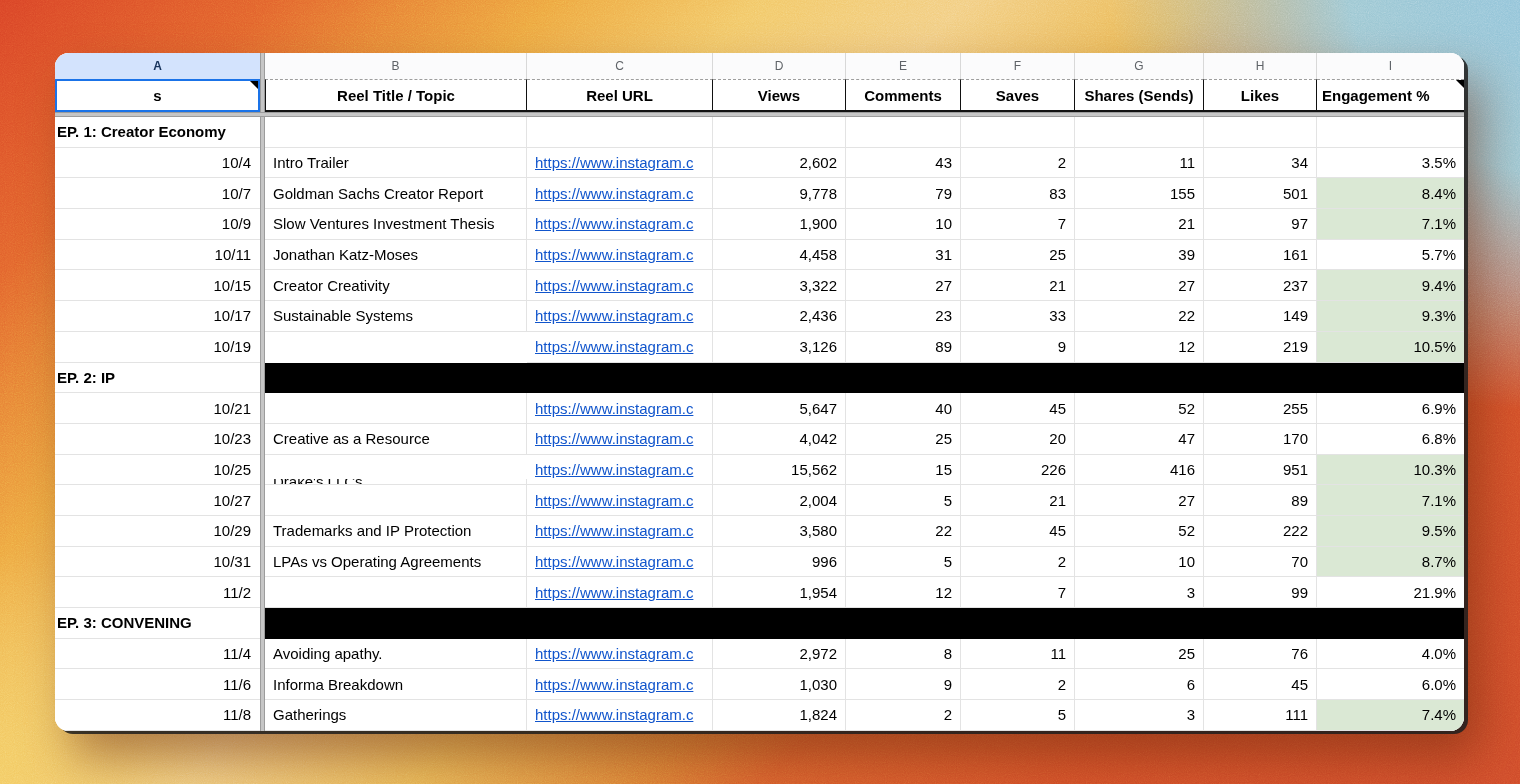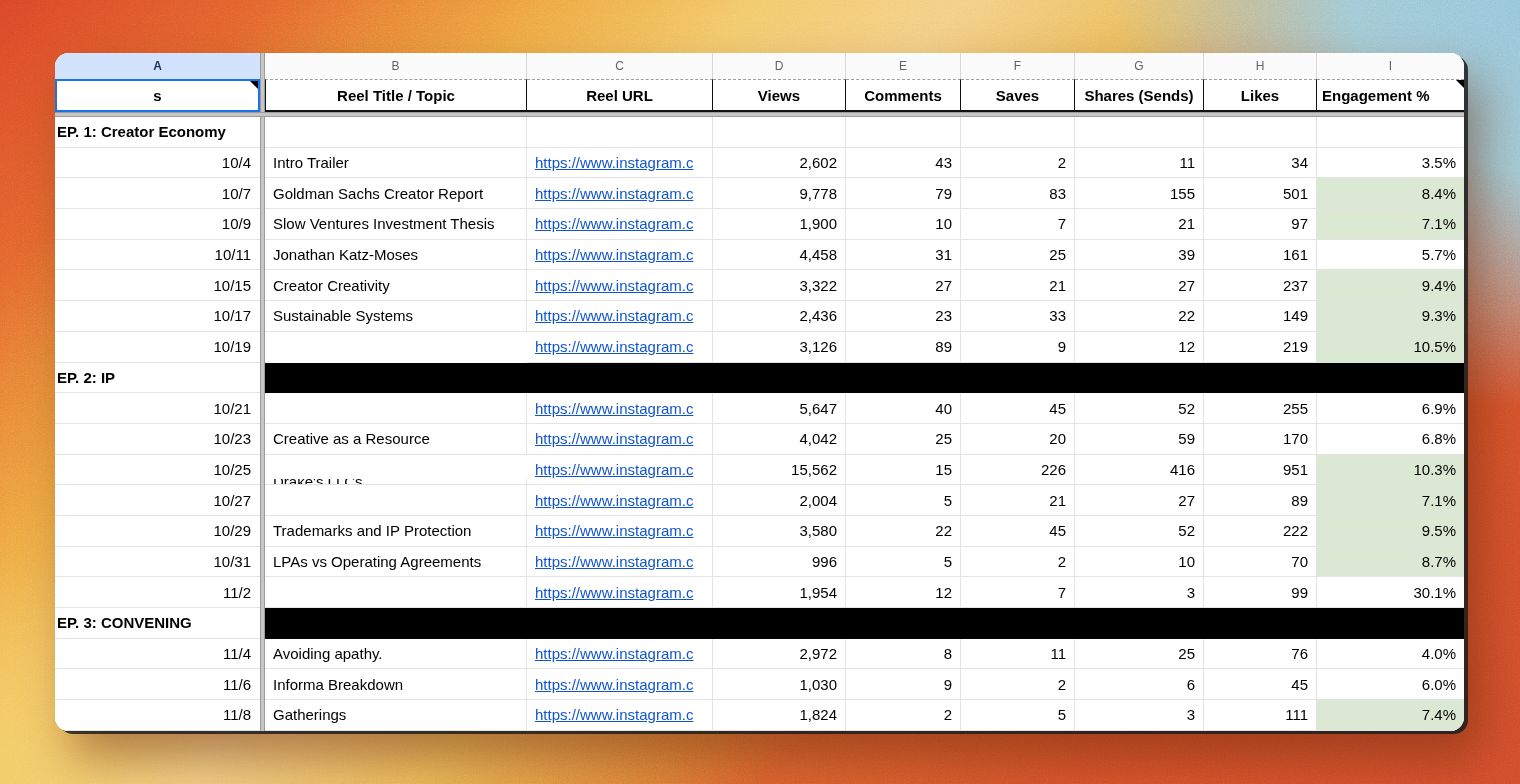--- a/index.html
+++ b/index.html
@@ -209,21 +209,21 @@
         <div class="cell right" style="grid-area: 13 / 7;">45</div>
         <div class="cell right" style="grid-area: 13 / 8;">52</div>
         <div class="cell right" style="grid-area: 13 / 9;">255</div>
         <div class="cell right noRight" style="grid-area: 13 / 10;">6.9%</div>
         <div class="cell cellA date" style="grid-area: 14 / 1;">10/23</div>
         <div class="cell left" style="grid-area: 14 / 3;">Creative as a Resource</div>
         <div class="cell left url" style="grid-area: 14 / 4;">https://www.instagram.c</div>
         <div class="cell right" style="grid-area: 14 / 5;">4,042</div>
         <div class="cell right" style="grid-area: 14 / 6;">25</div>
         <div class="cell right" style="grid-area: 14 / 7;">20</div>
-        <div class="cell right" style="grid-area: 14 / 8;">59</div>
+        <div class="cell right" style="grid-area: 14 / 8;">47</div>
         <div class="cell right" style="grid-area: 14 / 9;">170</div>
         <div class="cell right noRight" style="grid-area: 14 / 10;">6.8%</div>
         <div class="cell cellA date" style="grid-area: 15 / 1;">10/25</div>
         <div class="cell left" style="grid-area: 15 / 3; margin-top: 24px;">Drake's LLCs</div>
         <div class="cell left url" style="grid-area: 15 / 4;">https://www.instagram.c</div>
         <div class="cell right" style="grid-area: 15 / 5;">15,562</div>
         <div class="cell right" style="grid-area: 15 / 6;">15</div>
         <div class="cell right" style="grid-area: 15 / 7;">226</div>
         <div class="cell right" style="grid-area: 15 / 8;">416</div>
         <div class="cell right" style="grid-area: 15 / 9;">951</div>
@@ -256,21 +256,21 @@
         <div class="cell right" style="grid-area: 18 / 9;">70</div>
         <div class="cell right noRight green" style="grid-area: 18 / 10;">8.7%</div>
         <div class="cell cellA date" style="grid-area: 19 / 1;">11/2</div>
         <div class="cell left" style="grid-area: 19 / 3;"></div>
         <div class="cell left url" style="grid-area: 19 / 4;">https://www.instagram.c</div>
         <div class="cell right" style="grid-area: 19 / 5;">1,954</div>
         <div class="cell right" style="grid-area: 19 / 6;">12</div>
         <div class="cell right" style="grid-area: 19 / 7;">7</div>
         <div class="cell right" style="grid-area: 19 / 8;">3</div>
         <div class="cell right" style="grid-area: 19 / 9;">99</div>
-        <div class="cell right noRight" style="grid-area: 19 / 10;">30.1%</div>
+        <div class="cell right noRight" style="grid-area: 19 / 10;">21.9%</div>
         <div class="cell cellA sectionA" style="grid-area: 20 / 1;">EP. 3: CONVENING</div>
         <div class="blackbar" style="grid-area: 20 / 3 / auto / -1;"></div>
         <div class="cell cellA date" style="grid-area: 21 / 1;">11/4</div>
         <div class="cell left" style="grid-area: 21 / 3;">Avoiding apathy.</div>
         <div class="cell left url" style="grid-area: 21 / 4;">https://www.instagram.c</div>
         <div class="cell right" style="grid-area: 21 / 5;">2,972</div>
         <div class="cell right" style="grid-area: 21 / 6;">8</div>
         <div class="cell right" style="grid-area: 21 / 7;">11</div>
         <div class="cell right" style="grid-area: 21 / 8;">25</div>
         <div class="cell right" style="grid-area: 21 / 9;">76</div>

